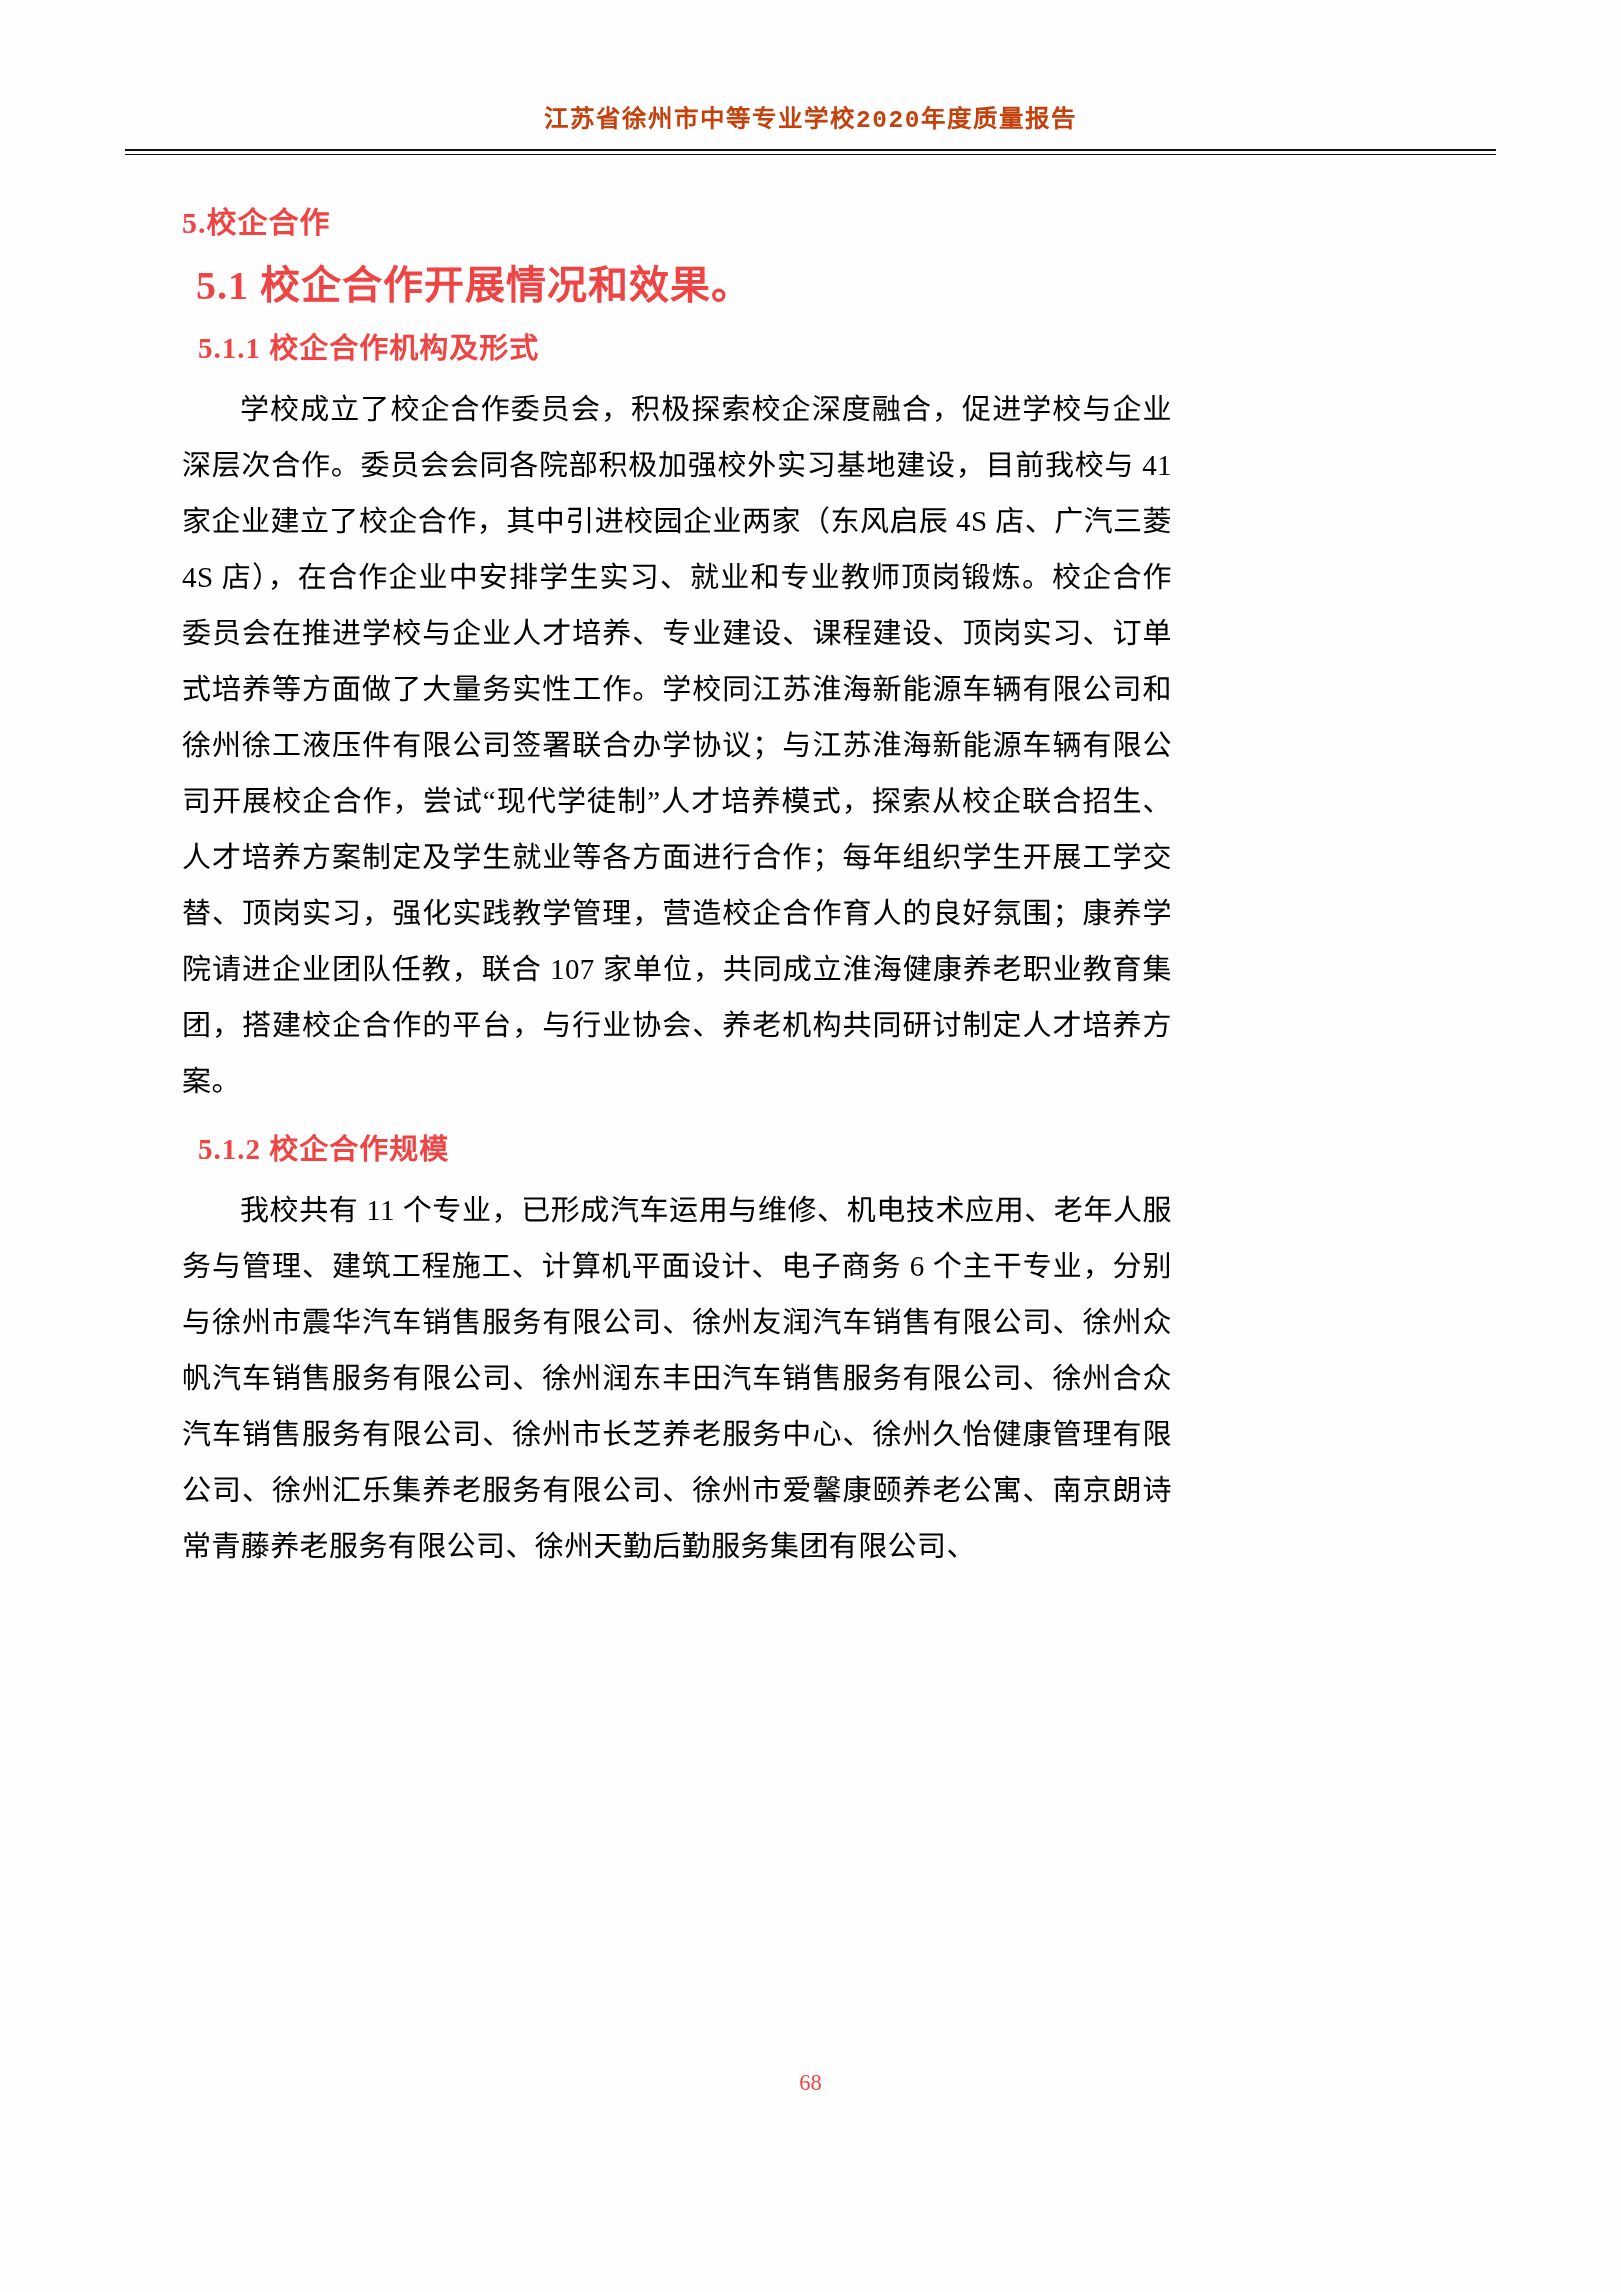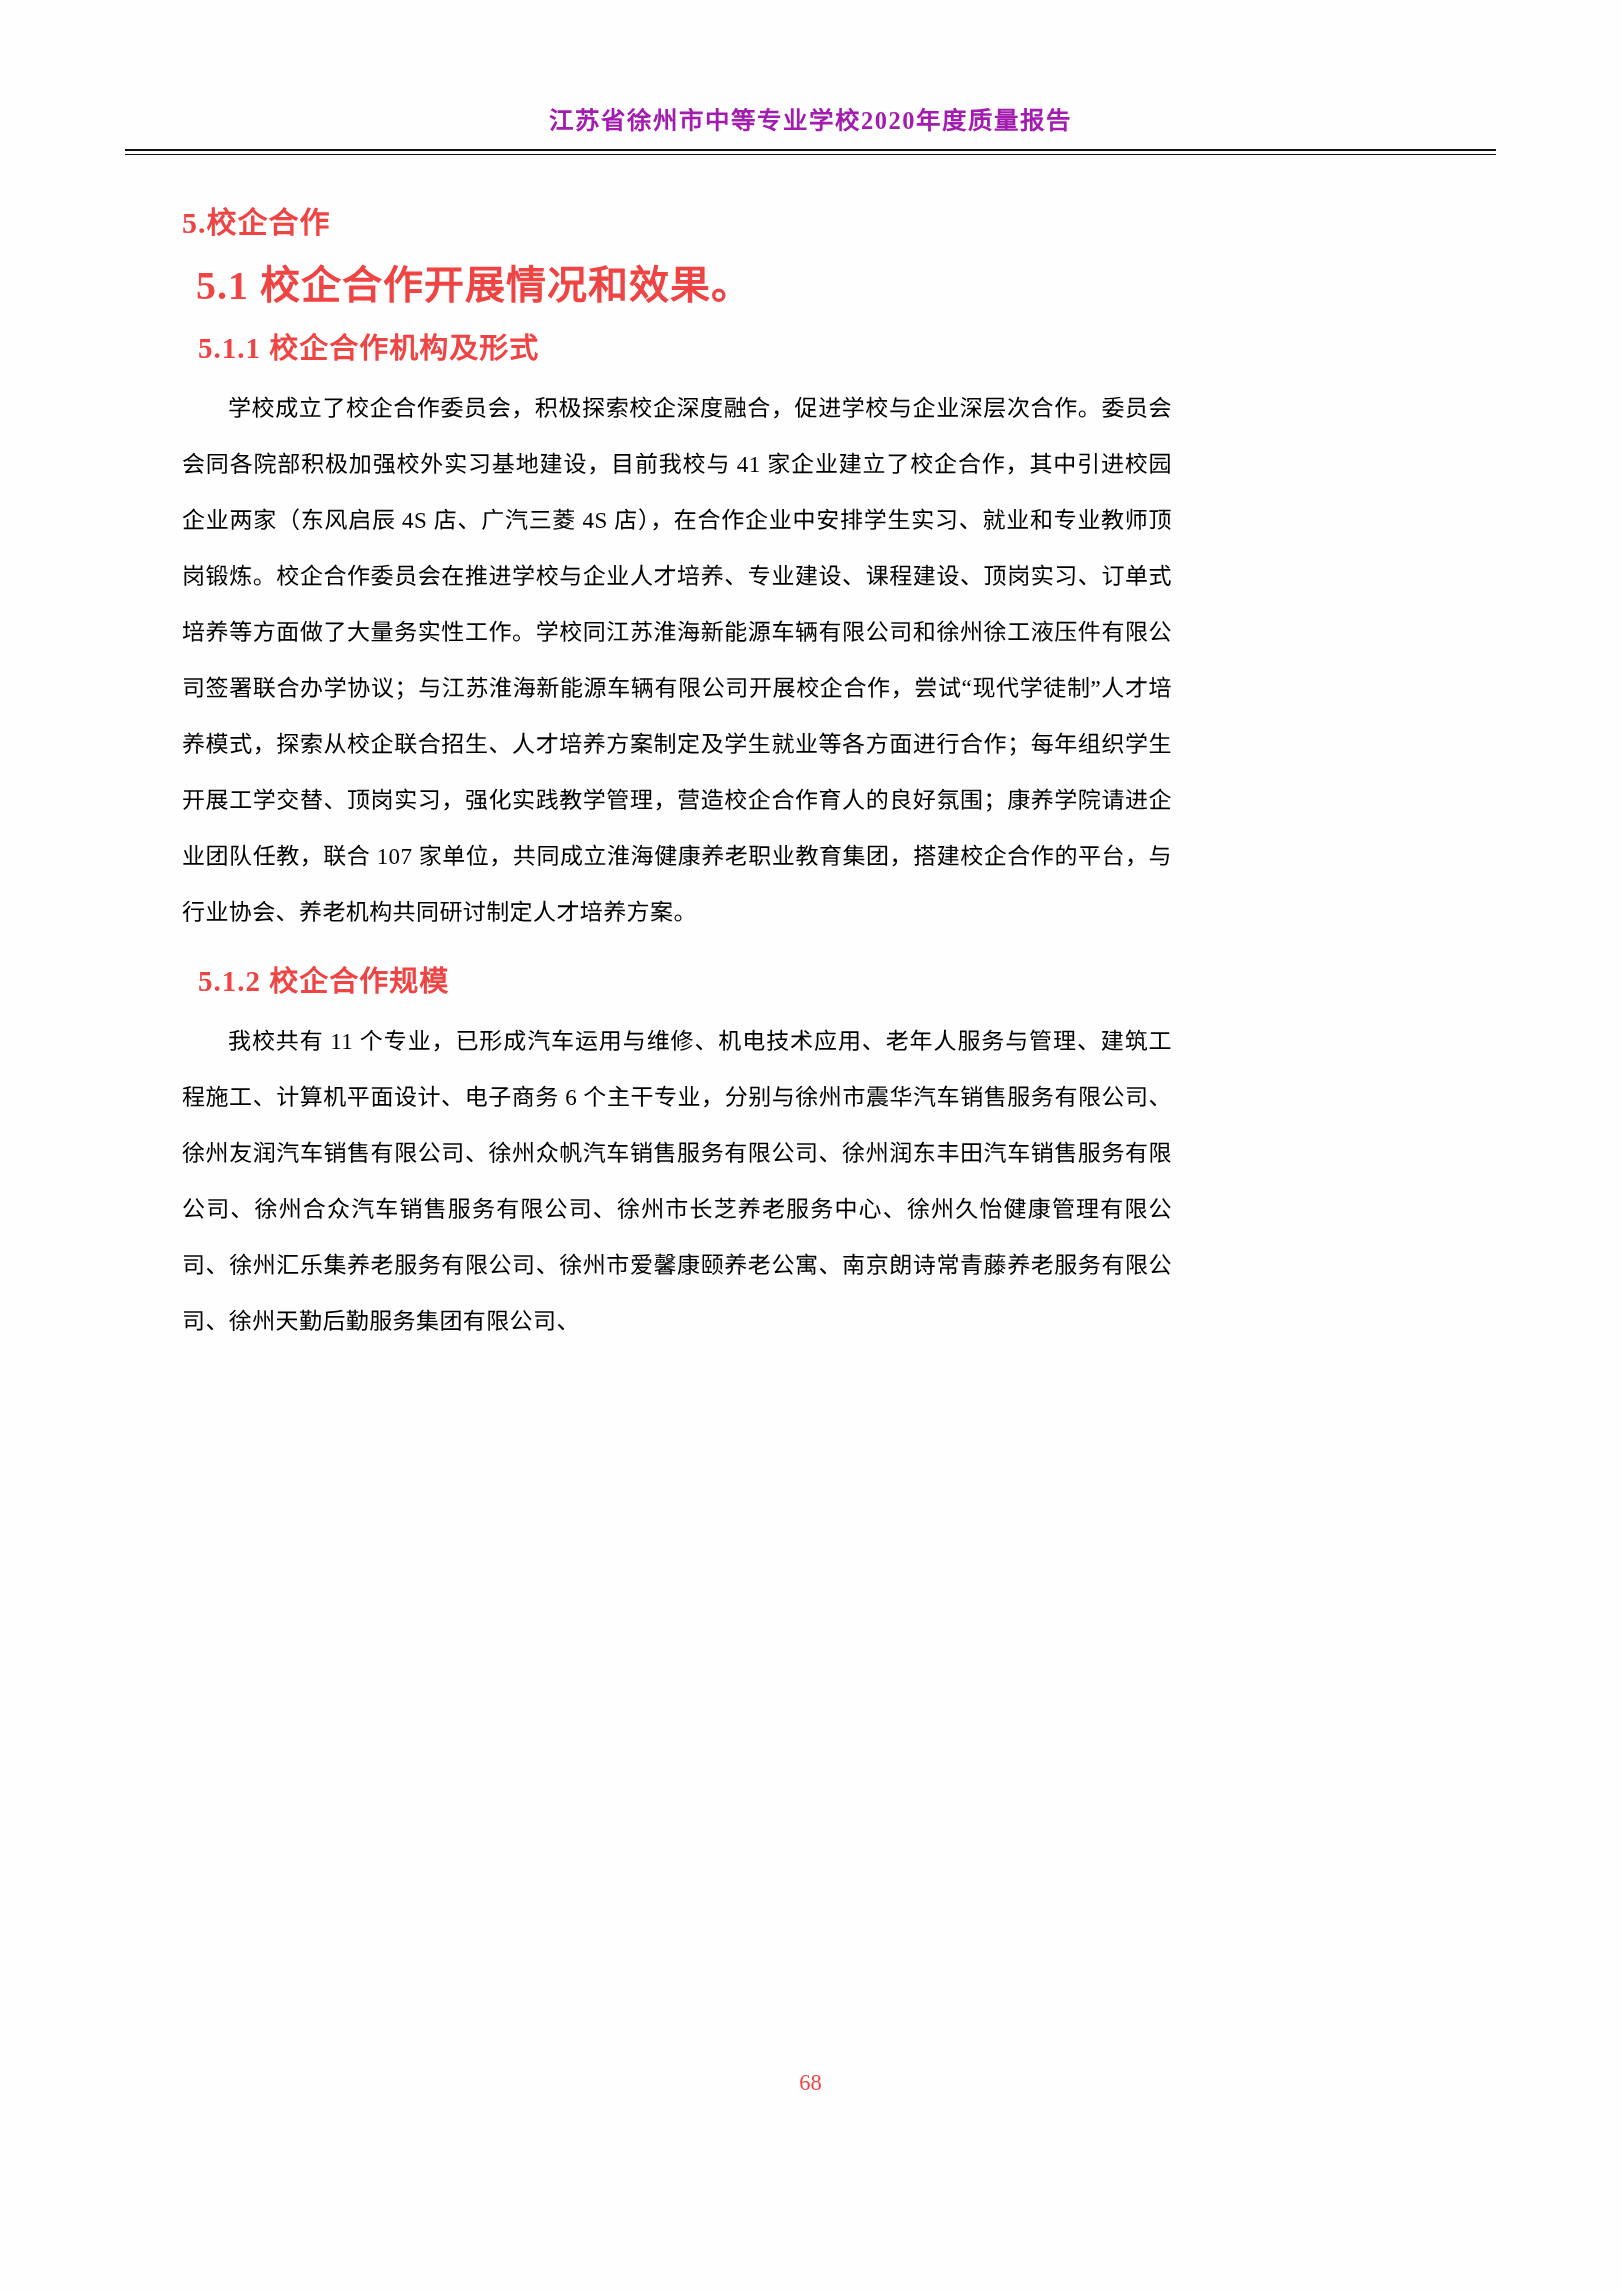--- a/index.html
+++ b/index.html
@@ -26,26 +26,26 @@
 
   
   .page-header {
     position: absolute;
     left: 147px;
     right: 147px;
     top: 106px;
     text-align: center;
   }
   .page-header-title {
-    font-family: Liberation Serif, serif;
+    font-family: Liberation Mono, monospace;
     font-size: 24.5px;
     font-weight: 700;
     letter-spacing: 1.5px;
     line-height: 1.2;
-    color: #a21caf;
+    color: #c2410c;
     white-space: nowrap;
   }
   .header-rule {
     position: absolute;
     left: 125px;
     right: 125px;
     top: 149px;
     height: 0;
     border-top: 2.9px solid #111111;
   }
@@ -86,21 +86,21 @@
   }
   .h-subsub {
     font-size: 29px;
     line-height: 61px;
     margin: 0 0 2px 16px;
     letter-spacing: 1px;
   }
 
   .para {
     font-family: "Liberation Serif", "DejaVu Serif", serif;
-    font-size: 23px;
+    font-size: 29px;
     line-height: 56px;
     text-align: justify;
     text-justify: inter-ideograph;
     text-indent: 2em;
     margin: 0;
     letter-spacing: 0.4px;
     color: #000000;
     word-break: break-all;
   }
 

